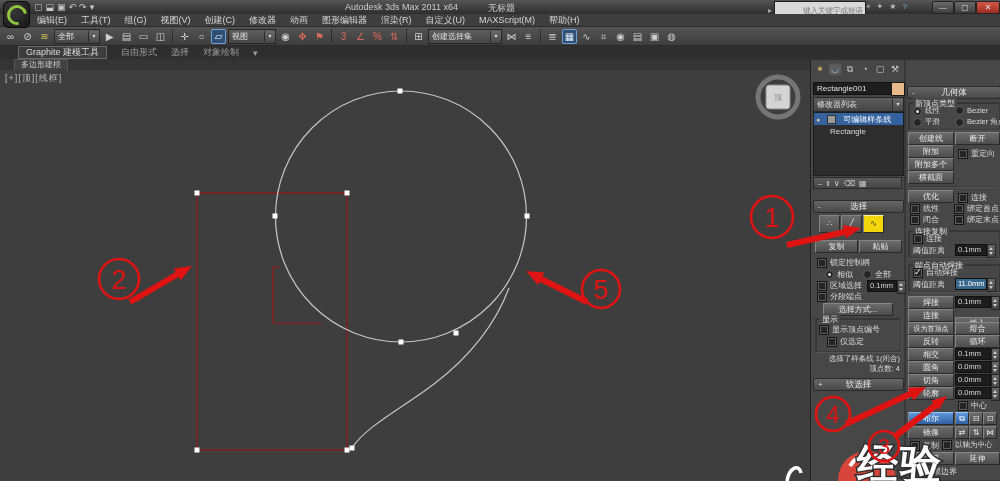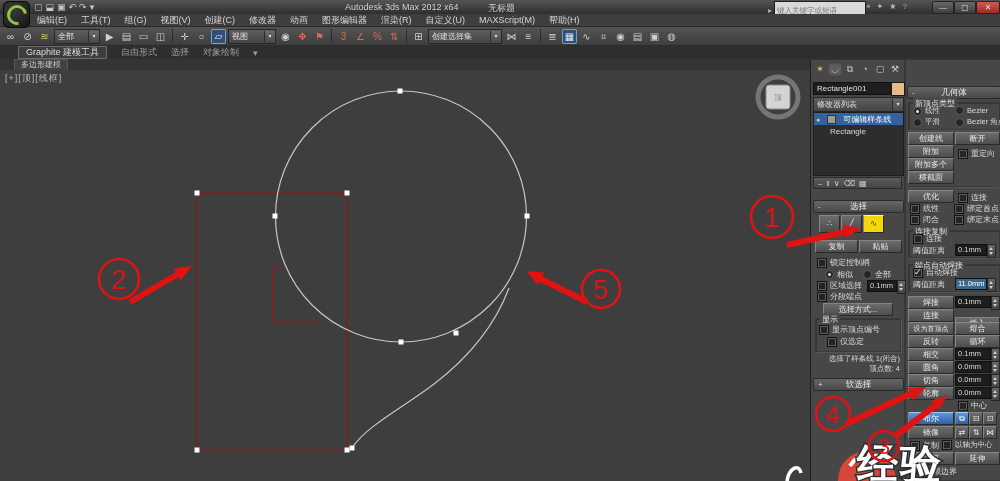--- a/index.html
+++ b/index.html
@@ -11,21 +11,21 @@
   .titlebar{left:0;top:0;width:1000px;height:14px;background:linear-gradient(#555,#2e2e2e);}
   .logo{left:3px;top:1px;width:25px;height:25px;z-index:60;border-radius:5px;
         background:radial-gradient(circle at 35% 30%,#3a3a3a,#161616);border:1px solid #0c0c0c;
         display:flex;align-items:center;justify-content:center;}
   .logo .ring{width:14px;height:14px;border-radius:50%;border:3px solid #8ec63f;border-right-color:transparent;transform:rotate(35deg);}
   .qat{left:34px;top:1px;display:flex;gap:3px;}
   .qat span{font-size:9px;color:#c9c9c9;line-height:12px;}
   .wintitle{top:2px;font-size:9px;color:#cfcfcf;white-space:nowrap;}
   .search{left:768px;top:1px;display:flex;align-items:center;gap:2px;}
   .search .car{color:#aaa;font-size:8px;}
-  .search input{width:86px;height:9px;font-size:7.5px;background:#d9d9d9;border:1px solid #1e1e1e;color:#555;padding:4px 2px;font-family:inherit;}
+  .search input{width:86px;height:9px;font-size:7.5px;background:#d9d9d9;border:1px solid #1e1e1e;color:#555;padding:4px 2px;font-family:inherit;text-align:right;}
   .ticons{left:866px;top:1px;display:flex;gap:6px;}
   .ticons span{font-size:8px;color:#bdbdbd;line-height:11px;}
   .winbtn{top:1px;height:11px;font-size:8px;color:#ddd;text-align:center;line-height:11px;
           background:linear-gradient(#6a6a6a,#3d3d3d);border:1px solid #222;border-radius:2px;}
   
   .menubar{left:0;top:14px;width:1000px;height:13px;background:#3e3e3e;border-bottom:1px solid #2a2a2a;
            display:flex;padding-left:30px;box-sizing:border-box;}
   .menubar span{font-size:9px;color:#d6d6d6;line-height:13px;padding:0 7px;white-space:nowrap;}
   .toolbar{left:0;top:27px;width:1000px;height:19px;background:linear-gradient(#535353,#3e3e3e);
            border-bottom:1px solid #2b2b2b;display:flex;align-items:center;gap:2px;padding-left:3px;box-sizing:border-box;}
@@ -86,21 +86,21 @@
   .info{font-size:7.5px;color:#d8d8d8;text-align:right;white-space:nowrap;}
   .divline{height:1px;background:#393939;box-shadow:0 1px 0 rgba(255,255,255,.08);}
   .overlay{left:0;top:0;z-index:90;pointer-events:none;}
 </style>
 </head>
 <body>
 
 <div id="app">
 
   <div class="a titlebar">
-    <div class="a wintitle" style="left:345px">Autodesk 3ds Max 2012 x64</div>
+    <div class="a wintitle" style="left:345px">Autodesk 3ds Max 2011 x64</div>
     <div class="a wintitle" style="left:488px">无标题</div>
     <div class="a search">
       <span class="car">▸</span>
       <input placeholder="键入关键字或短语" style="">
     </div>
     <div class="a ticons">
       <span>⌖</span>
       <span>✦</span>
       <span>★</span>
       <span style="color:#7fb2e0">?</span>

